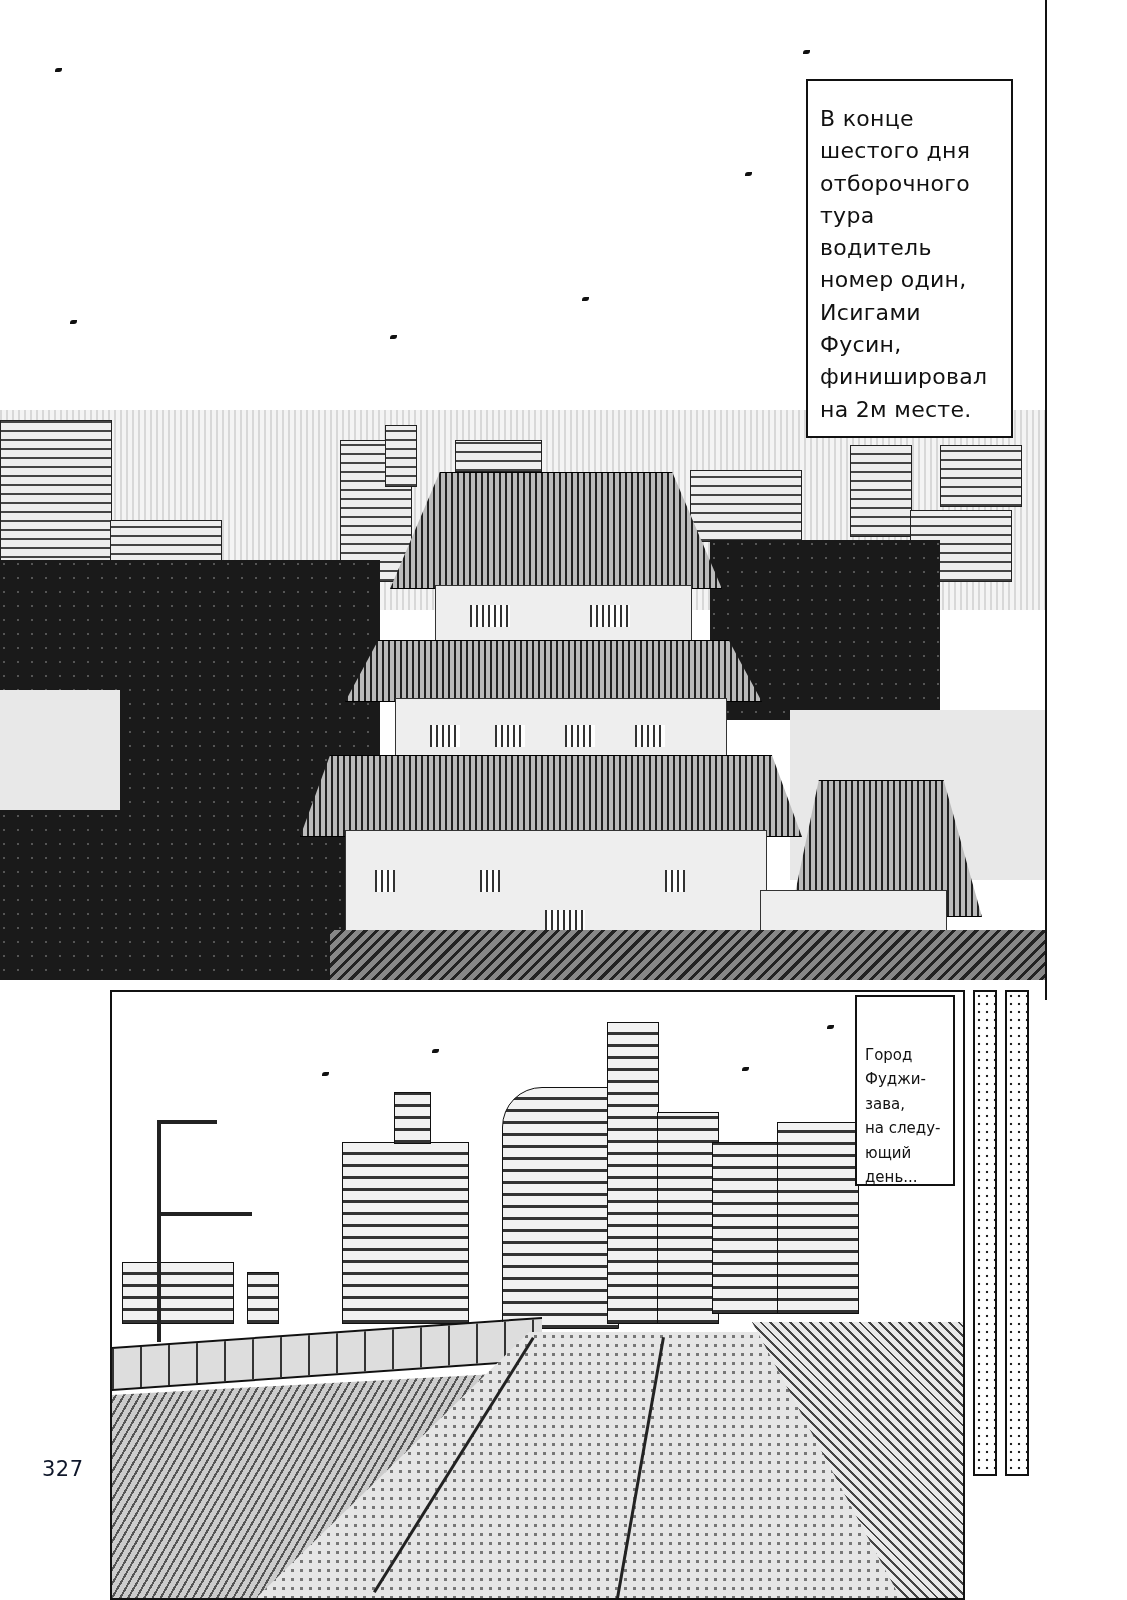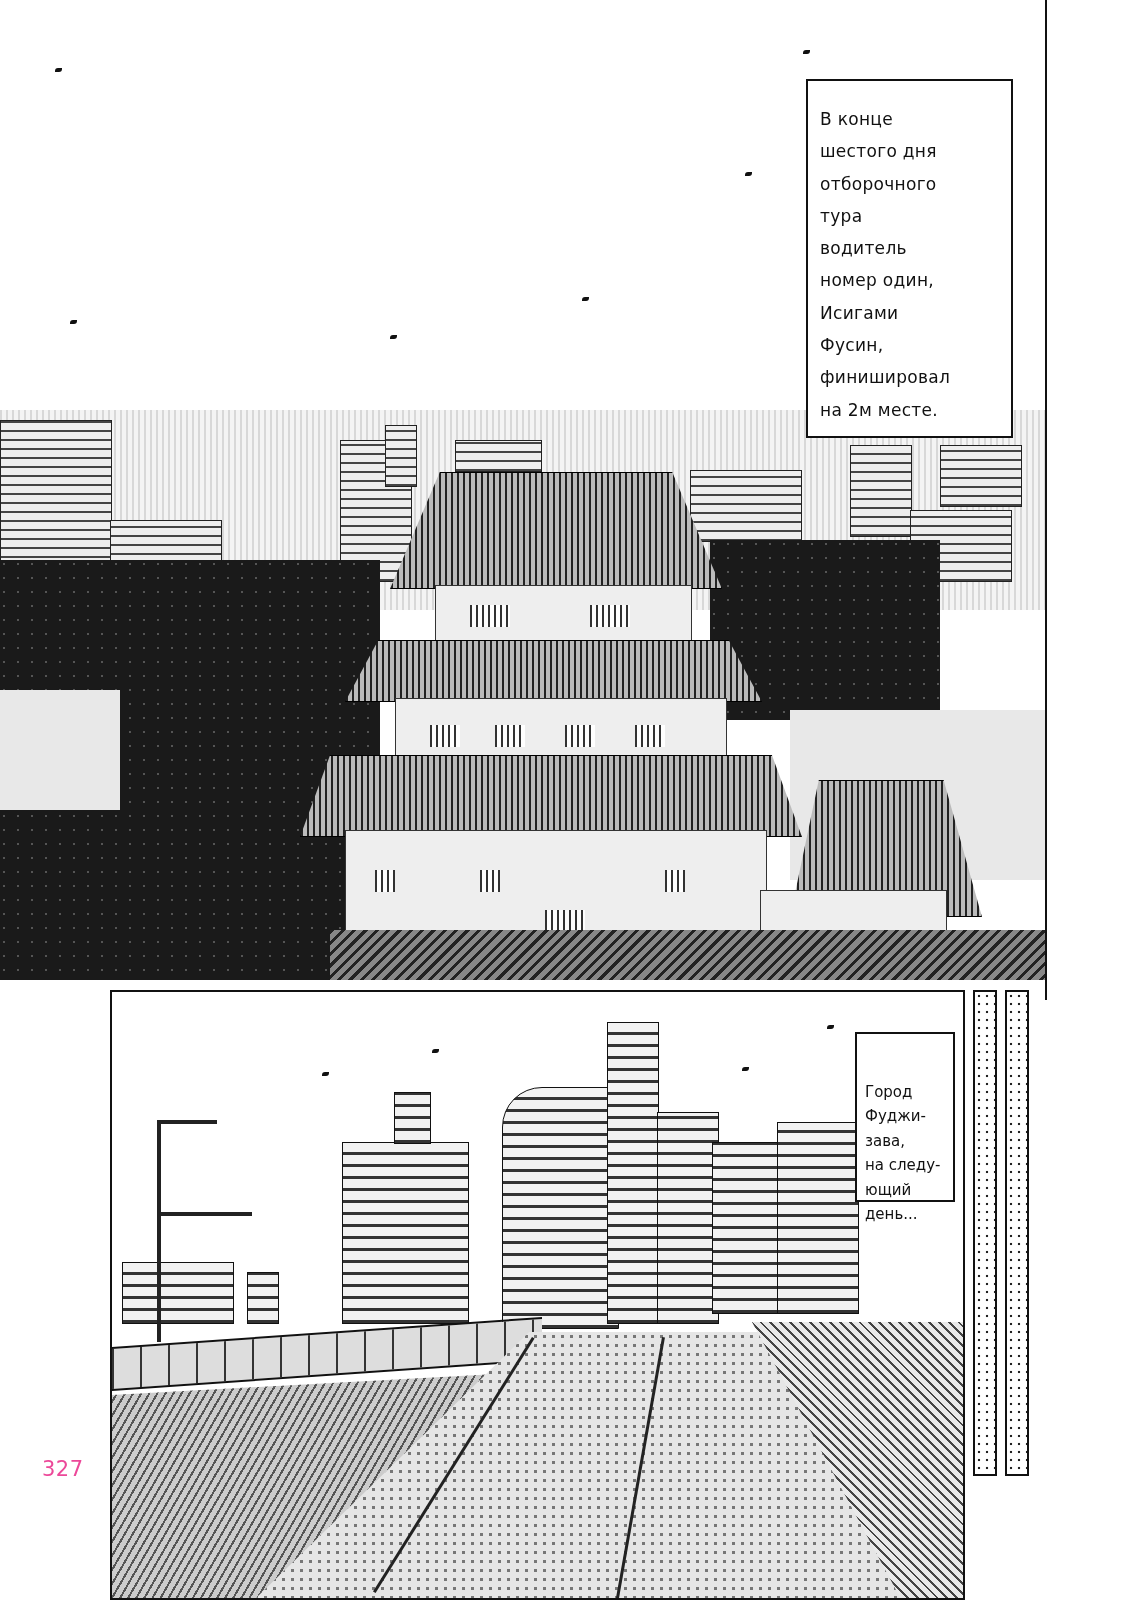--- a/index.html
+++ b/index.html
@@ -17,40 +17,40 @@
   .castle-wall { position:absolute; background:#eeeeee; border:1px solid #333; }
   .castle-win { position:absolute; background: repeating-linear-gradient(90deg,#333 0 2px,#fff 2px 6px); }
   .stone-base { position:absolute; background: repeating-linear-gradient(135deg,#222 0 3px,#888 3px 8px); }
   .ground { position:absolute; background:#e8e8e8; }
 
   .caption { position:absolute; background:#fff; border:2px solid #111; box-sizing:border-box; }
   .caption p { margin:0; font-family:"DejaVu Sans", sans-serif; color:#111; white-space:pre-line; }
   .cap-left { left:110px; top:107px; width:232px; height:412px; padding:28px 0 0 13px; }
   .cap-left p { font-size:21.5px; line-height:33px; letter-spacing:0.3px; }
   .cap-right { left:806px; top:79px; width:207px; height:359px; padding:22px 0 0 12px; }
-  .cap-right p { font-size:17px; line-height:32.3px; letter-spacing:0.3px; }
+  .cap-right p { font-size:22px; line-height:32.3px; letter-spacing:0.3px; }
 
   .panel-bottom { left:110px; top:990px; width:855px; height:610px; border:2px solid #111; box-sizing:border-box; background:#fff; }
   .street-sky { position:absolute; left:0; top:0; width:100%; height:330px; background:#fff; }
   .tower { position:absolute; background: repeating-linear-gradient(0deg,#333 0 3px,#f2f2f2 3px 12px); border:1px solid #111; }
   .lamp-pole { position:absolute; background:#222; }
   .bridge-rail { position:absolute; background: repeating-linear-gradient(90deg,#333 0 2px,#ddd 2px 28px); border-top:2px solid #111; border-bottom:2px solid #111; }
   .wall-left { position:absolute; background: repeating-linear-gradient(120deg,#555 0 2px,#ccc 2px 7px); }
   .road { position:absolute; background: radial-gradient(circle, #777 0 25%, #e6e6e6 26%) 0 0/9px 9px; }
   .road-line { position:absolute; background:#222; transform-origin:top left; }
   .slope { position:absolute; background: repeating-linear-gradient(45deg,#444 0 2px,#eaeaea 2px 7px); }
-  .cap-bottom { left:855px; top:1032px; width:100px; height:170px; padding:46px 9px 0 8px; }
+  .cap-bottom { left:855px; top:995px; width:100px; height:191px; padding:46px 9px 0 8px; }
   .cap-bottom p { font-size:15px; line-height:24.4px; }
 
   .strip { position:absolute; top:990px; height:486px; width:24px; border:2px solid #111; box-sizing:border-box;
      background: radial-gradient(circle, #222 0 1.2px, transparent 1.6px) 0 0/8px 8px, #fff; }
   .strip-1 { left:973px; }
   .strip-2 { left:1005px; }
 
-  .page-number { position:absolute; left:42px; top:1457px; font-family:"DejaVu Sans", sans-serif; font-size:21px; color:#ec4899; letter-spacing:0.5px; }
+  .page-number { position:absolute; left:42px; top:1457px; font-family:"DejaVu Sans", sans-serif; font-size:21px; color:#0f172a; letter-spacing:0.5px; }
 </style>
 </head>
 <body>
 
 <div class="panel panel-top">
   <div class="sky"></div>
   <div class="bird" style="left:55px;top:68px"></div>
   <div class="bird" style="left:803px;top:50px"></div>
   <div class="bird" style="left:745px;top:172px"></div>
   <div class="bird" style="left:582px;top:297px"></div>

